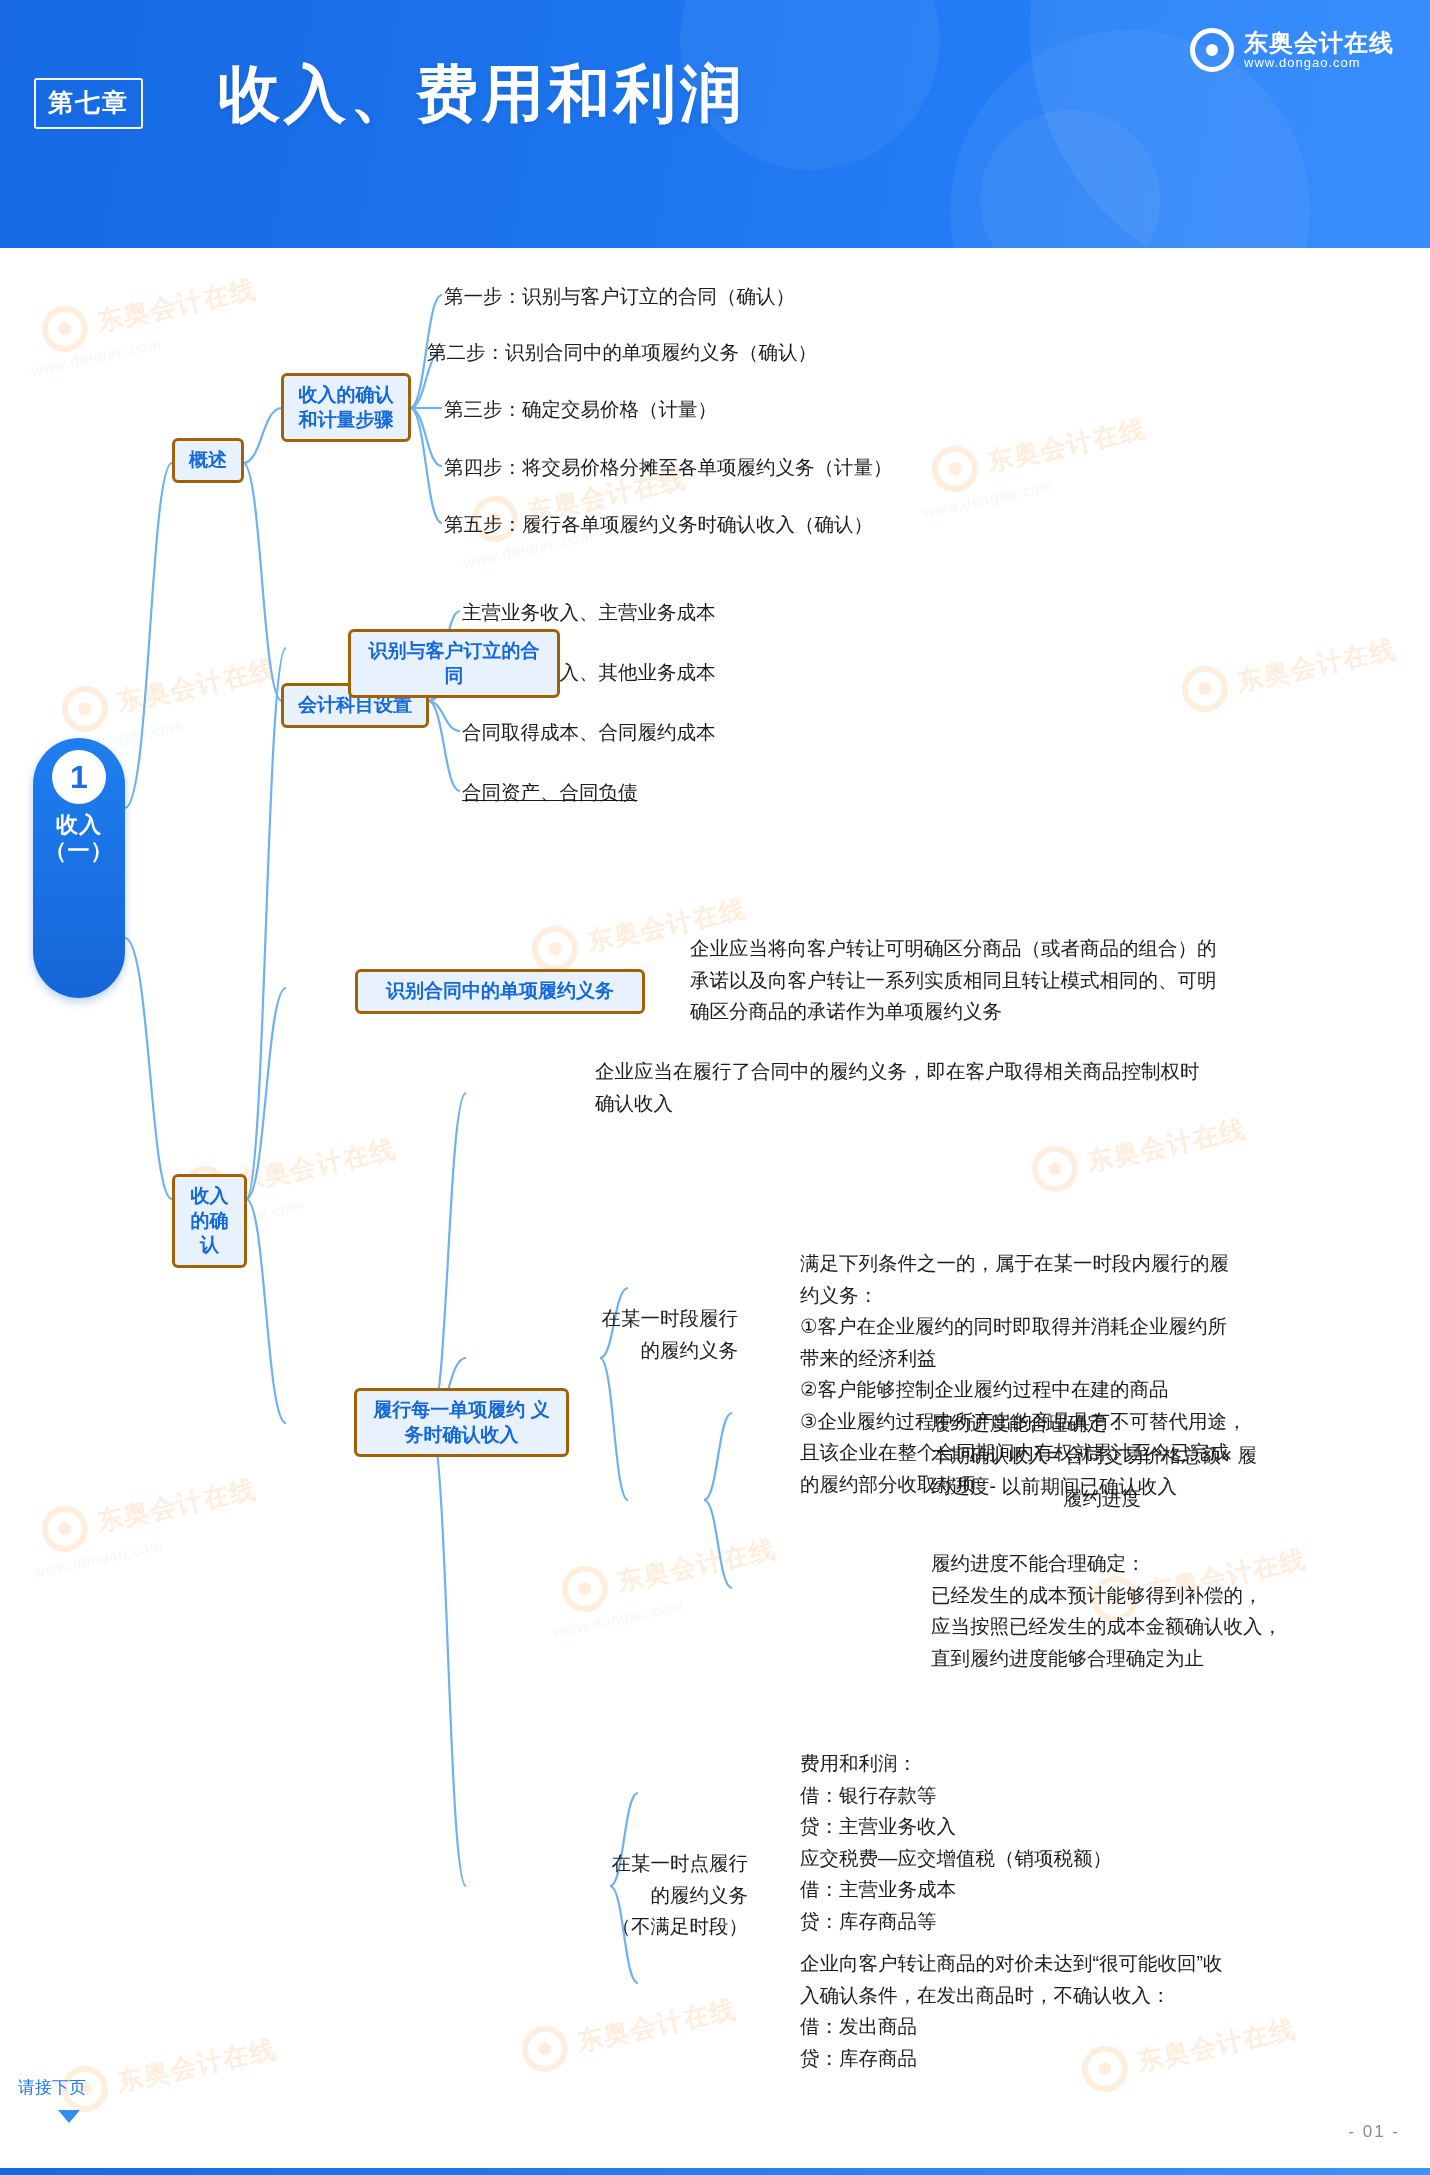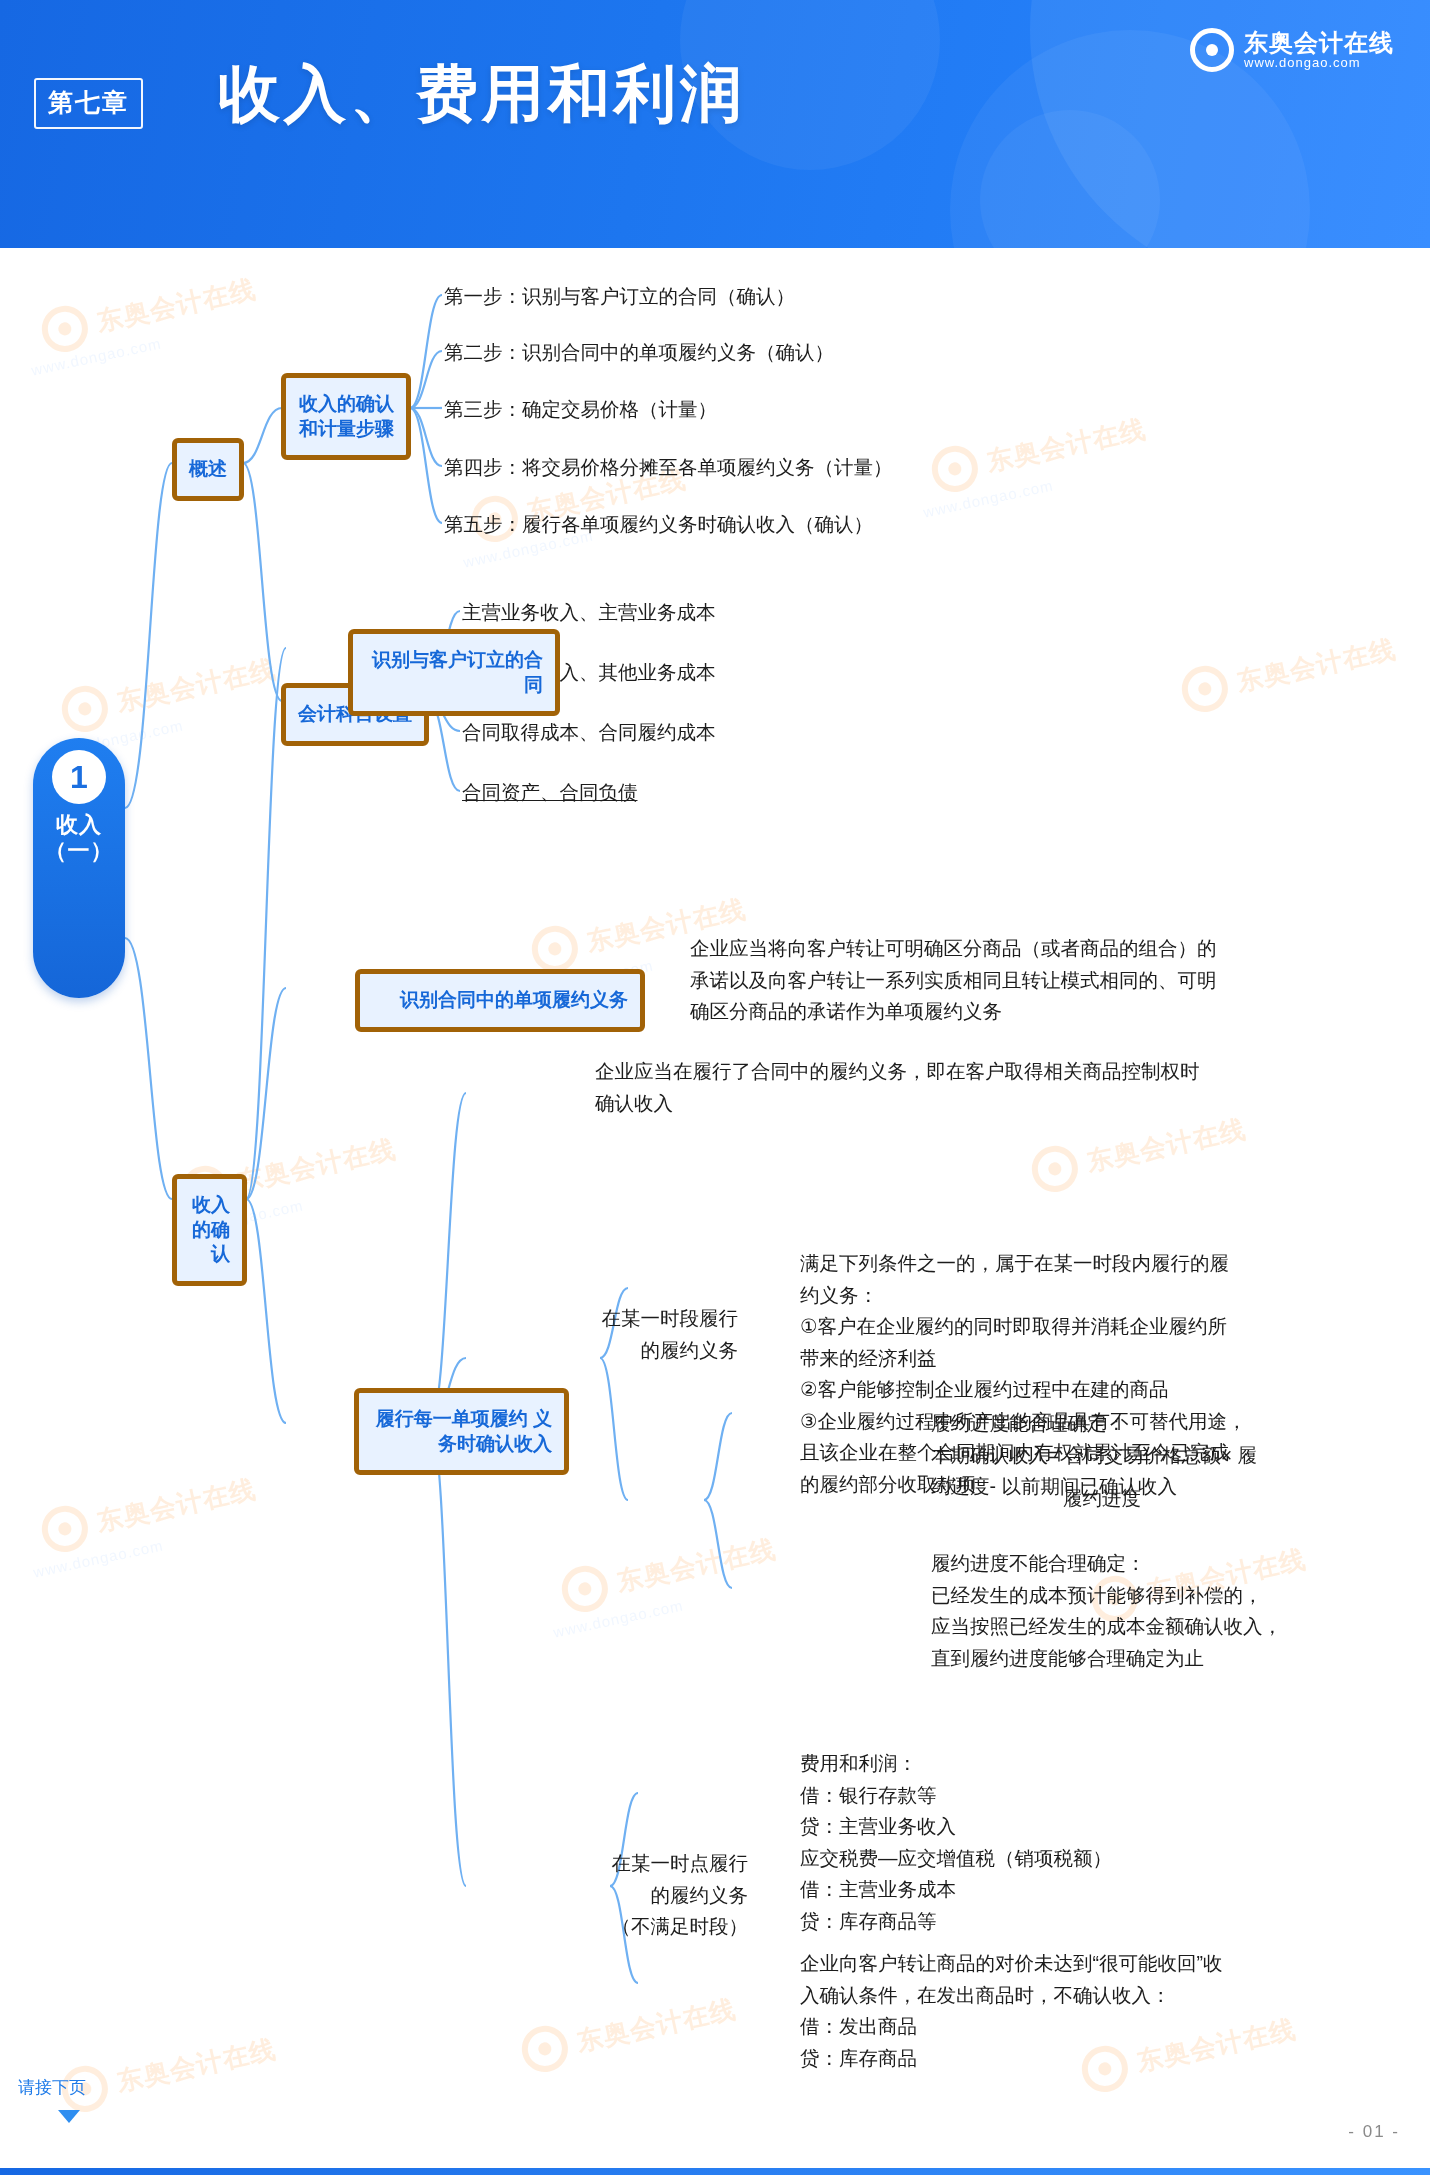--- a/index.html
+++ b/index.html
@@ -80,23 +80,23 @@
   .node-root .num{
     margin:12px auto 6px auto;width:54px;height:54px;border-radius:50%;
     background:#fff;color:#1b6fe0;font-size:32px;font-weight:bold;
     line-height:54px;
   }
   .node-root .rtext{
     font-size:22px;font-weight:bold;line-height:1.18;letter-spacing:1px;padding-top:2px;
   }
 
   .lbl{
-    position:absolute;background:#e8f2ff;border:5px solid #a16207;border-radius:6px;
+    position:absolute;background:#e8f2ff;border:3px solid #a16207;border-radius:6px;
     color:#1668d8;font-size:19px;font-weight:bold;line-height:1.3;
-    padding:14px 12px;text-align:right;box-sizing:border-box;
+    padding:7px 12px;text-align:center;box-sizing:border-box;
   }
   .txt{
     position:absolute;font-size:19.5px;line-height:1.62;color:#1c1c1c;
     white-space:pre-line;
   }
 
   
   .footer-note{
     position:absolute;left:18px;top:2076px;color:#1d7ae8;font-size:17px;z-index:3;
   }
@@ -249,21 +249,21 @@
   </div>
 
   <div class="lbl" style="left:172px;top:190px;width:72px;">概述</div>
   <div class="lbl" style="left:172px;top:926px;width:75px;">收入的确认</div>
 
   <div class="lbl" style="left:281px;top:125px;width:130px;">收入的确认
 和计量步骤</div>
   <div class="lbl" style="left:281px;top:435px;width:148px;">会计科目设置</div>
 
   <div class="txt" style="left:444px;top:33px;">第一步：识别与客户订立的合同（确认）</div>
-  <div class="txt" style="left:444px;top:89px;">第二步：识别合同中的单项履约义务（确认）</div>
+  <div class="txt" style="left:427px;top:89px;">第二步：识别合同中的单项履约义务（确认）</div>
   <div class="txt" style="left:444px;top:146px;">第三步：确定交易价格（计量）</div>
   <div class="txt" style="left:444px;top:204px;">第四步：将交易价格分摊至各单项履约义务（计量）</div>
   <div class="txt" style="left:444px;top:261px;">第五步：履行各单项履约义务时确认收入（确认）</div>
 
   <div class="txt" style="left:462px;top:349px;">主营业务收入、主营业务成本</div>
   <div class="txt" style="left:462px;top:409px;">其他业务收入、其他业务成本</div>
   <div class="txt" style="left:462px;top:469px;">合同取得成本、合同履约成本</div>
   <div class="txt" style="left:462px;top:529px;text-decoration:underline;">合同资产、合同负债</div>
 
   <div class="lbl" style="left:348px;top:381px;width:212px;">识别与客户订立的合同</div>

